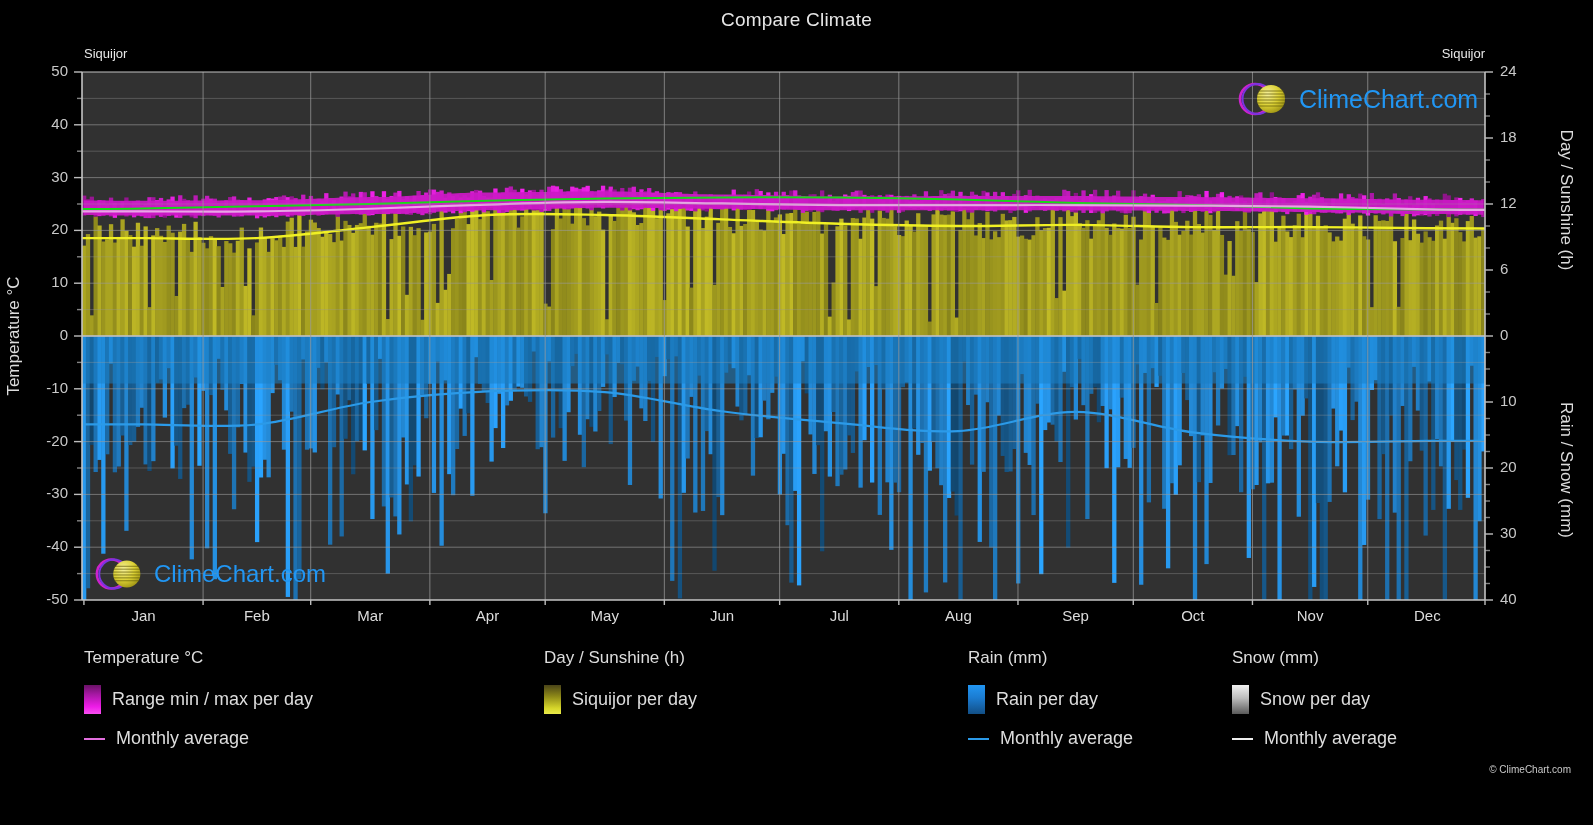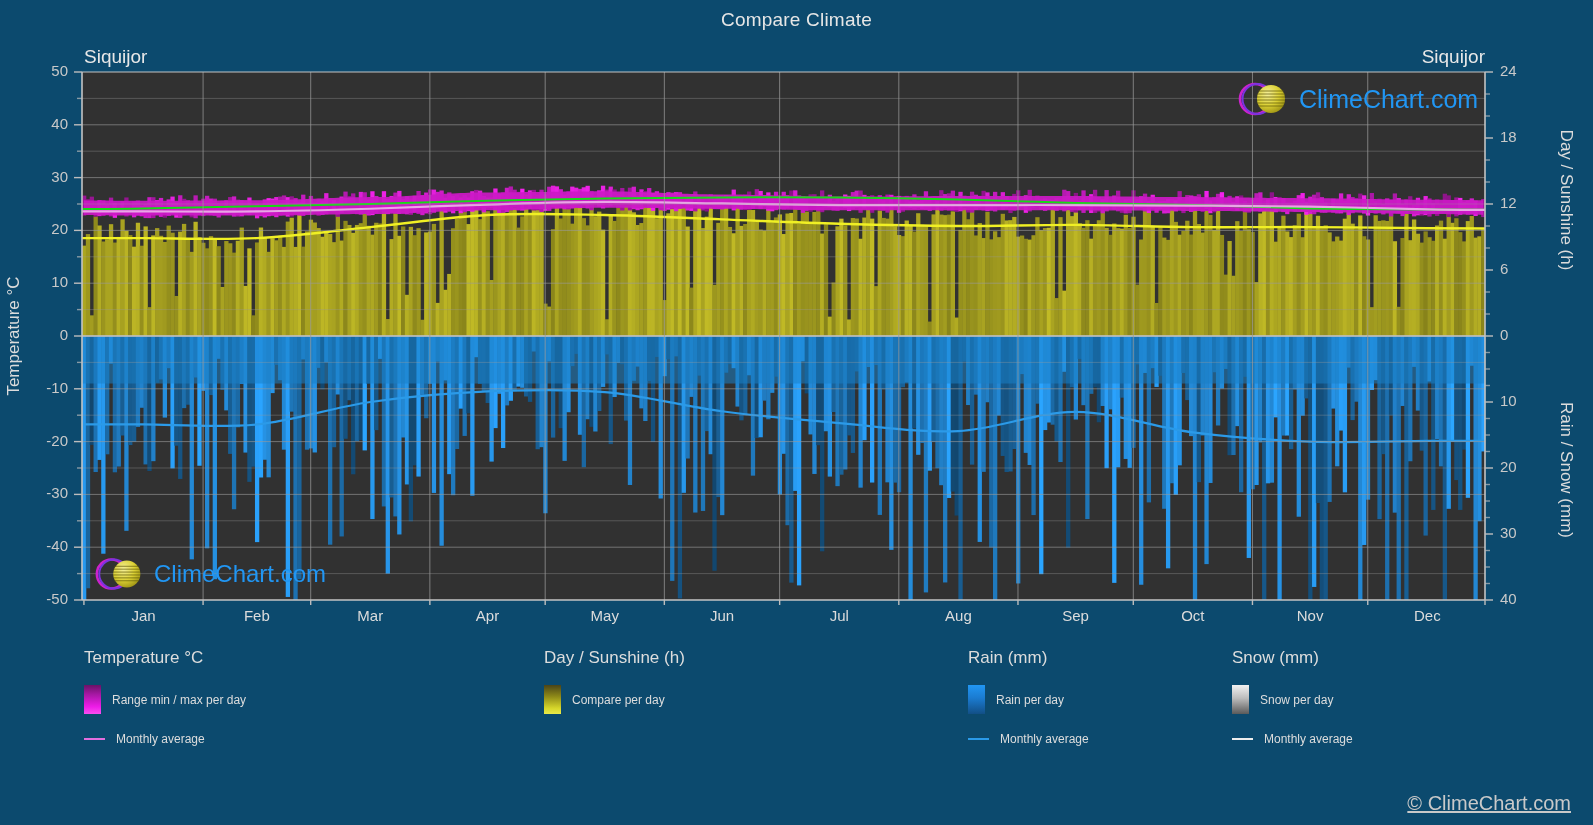--- a/index.html
+++ b/index.html
@@ -11,38 +11,38 @@
     width: 1593px;
     height: 825px;
     font-family: "Liberation Sans", sans-serif;
     color: #d8d8d8;
     overflow: hidden;
     position: relative;
   }
   .page {
     position: absolute;
     inset: 0;
-    background: #0c4a6e;
+    background: #000000;
     padding-left: 20px;
   }
   
   #chart-title {
     position: absolute;
     left: 0; right: 0;
     top: 9px;
     text-align: center;
     font-size: 19px;
     color: #e6e6e6;
     letter-spacing: .2px;
   }
   
   .loc {
     position: absolute;
     top: 46px;
-    font-size: 19px;
+    font-size: 13px;
     color: #e8e8e8;
   }
   #loc-left { left: 84px; }
   #loc-right { right: 108px; }
 
   
   #ylabel-left {
     position: absolute;
     left: 14px;
     top: 336px;
@@ -125,41 +125,40 @@
     flex: 0 0 auto;
   }
   .legend-line {
     width: 21px;
     height: 2px;
     margin-right: 11px;
     margin-left: 0;
     flex: 0 0 auto;
   }
   .legend-label {
-    font-size: 12px;
+    font-size: 18px;
     color: #dddddd;
   }
   .sw-temp  { background: linear-gradient(180deg,#6a1267 0%, #a618a3 32%, #ee1ce8 75%, #f84ff0 100%); }
   .sw-sun   { background: linear-gradient(180deg,#4a4418 0%, #8f8a18 40%, #d6d62a 80%, #eaea4a 100%); }
   .sw-rain  { background: linear-gradient(180deg,#2196f3 0%, #1b7bd0 45%, #124f86 100%); }
   .sw-snow  { background: linear-gradient(180deg,#f2f2f2 0%, #bdbdbd 45%, #5a5a5a 100%); }
   .ln-temp  { background: #e26ede; }
   .ln-day   { background: #16d916; }
   .ln-sun   { background: #e4e42a; }
   .ln-rain  { background: #2b9ae8; }
   .ln-snow  { background: #ededed; }
 
   #copyright {
     position: absolute;
     right: 22px;
-    top: 144px;
-    font-size: 20px;
+    top: 116px;
+    font-size: 10px;
     color: #c9c9c9;
     white-space: nowrap;
-    text-decoration: underline;
   }
 
   
   .watermark { position: absolute; display: flex; align-items: center; text-align: right; }
   #watermark-top { left: 1235px; top: 78px; }
   #watermark-bottom { left: 92px; top: 553px; }
   .wm-text {
     font-size: 25px;
     color: #2196f3;
     font-family: "Liberation Sans", sans-serif;
@@ -1521,21 +1520,21 @@
       <div class="legend-row">
         <span class="legend-line ln-temp"></span>
         <span class="legend-label">Monthly average</span>
       </div>
     </div>
 
     <div class="legend-col" id="legend-col-day">
       <div class="legend-heading">Day / Sunshine (h)</div>
       <div class="legend-row">
         <span class="legend-swatch sw-sun"></span>
-        <span class="legend-label">Compare per day</span>
+        <span class="legend-label">Siquijor per day</span>
       </div>
     </div>
 
     <div class="legend-col" id="legend-col-rain">
       <div class="legend-heading">Rain (mm)</div>
       <div class="legend-row">
         <span class="legend-swatch sw-rain"></span>
         <span class="legend-label">Rain per day</span>
       </div>
       <div class="legend-row">

